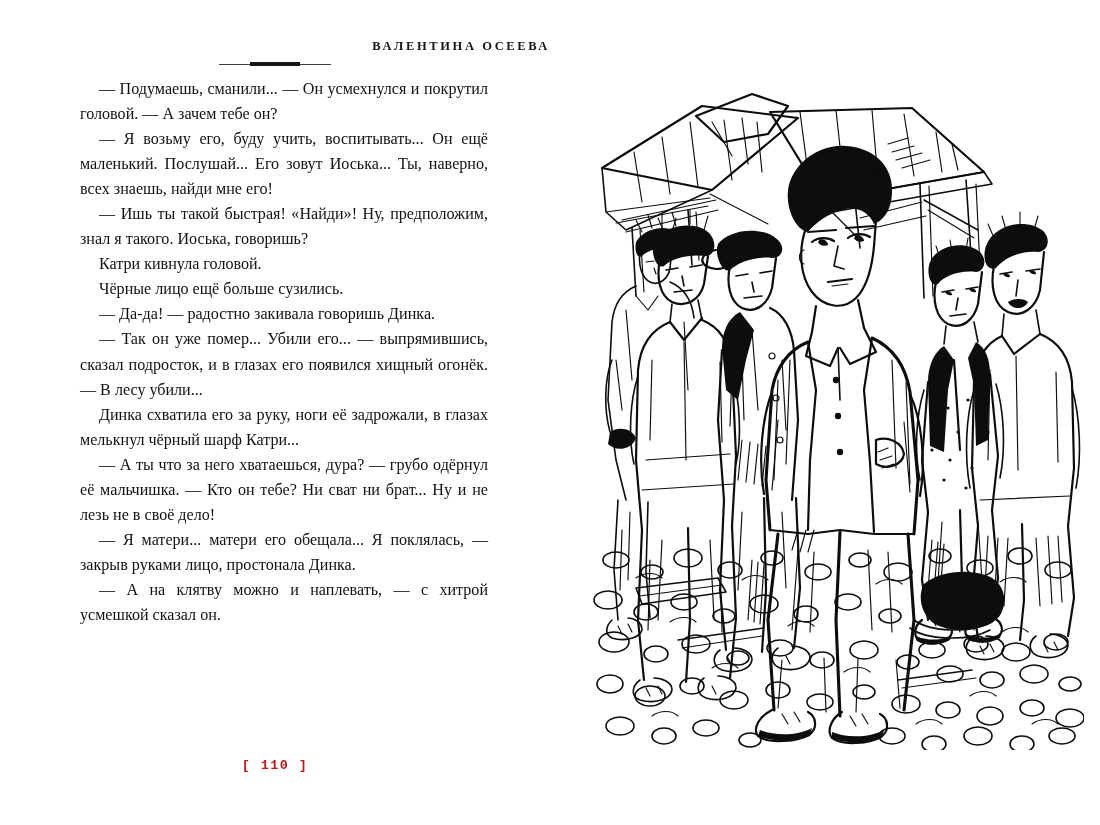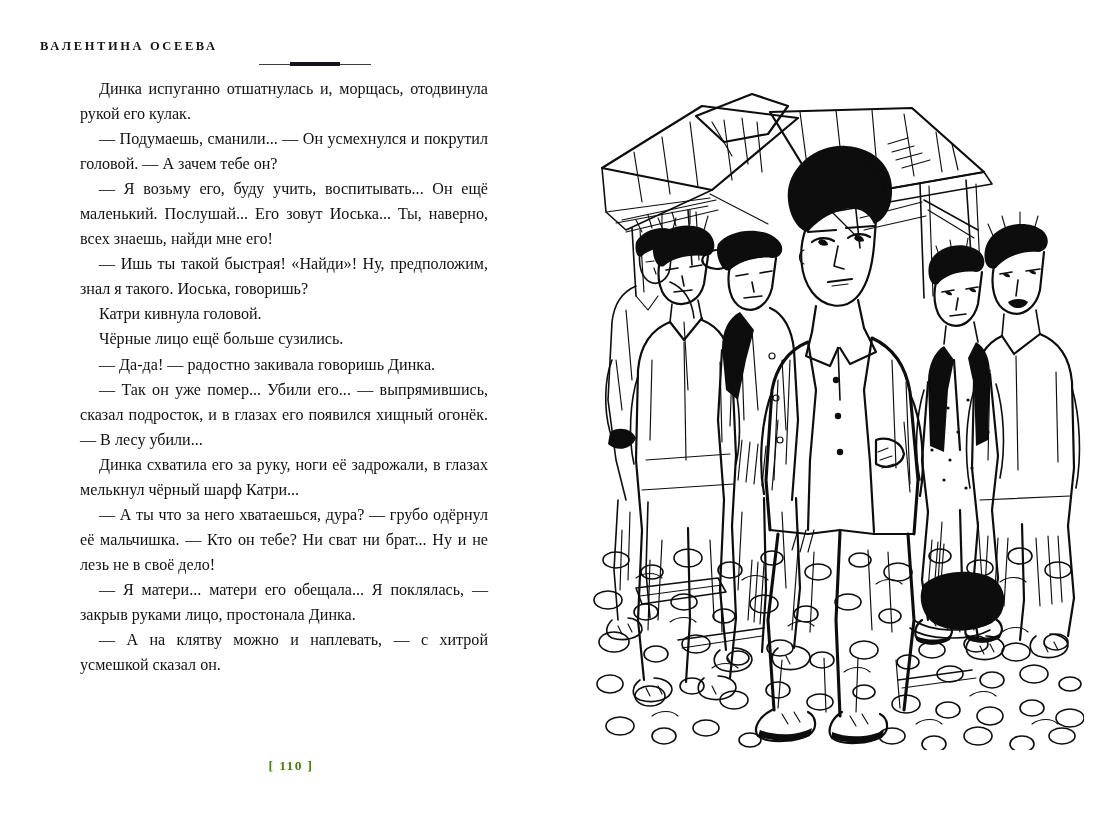--- a/index.html
+++ b/index.html
@@ -24,22 +24,21 @@
     left: 0; top: 0;
     width: 550px;
     height: 825px;
   }
 
   .running-head {
     position: absolute;
     left: 0;
     top: 40px;
     width: 550px;
-    text-align: left;
-    padding-left: 40px;
+    text-align: right;
   }
   .running-head .rh-title {
     font-family: "Liberation Serif", "DejaVu Serif", serif;
     font-size: 12.5px;
     font-weight: 700;
     letter-spacing: 2.6px;
     text-transform: uppercase;
     color: #14161a;
     line-height: 1;
   }
@@ -76,28 +75,29 @@
     -webkit-hyphens: manual;
     hyphens: manual;
   }
   .textblock p {
     margin: 0;
     text-indent: 19px;
   }
 
   .folio {
     position: absolute;
-    left: 16px;
+    left: 0;
     top: 758px;
     width: 550px;
     text-align: center;
     font-size: 13.5px;
     font-weight: 700;
     letter-spacing: 1.4px;
-    color: #4d7c0f;
+    color: #b91c1c;
+    font-family: Liberation Mono, monospace;
   }
 
   
   .recto {
     position: absolute;
     left: 550px; top: 0;
     width: 550px;
     height: 825px;
   }
   .illus {
@@ -126,21 +126,20 @@
 
     <div class="running-head">
       <div class="rh-title">ВАЛЕНТИНА ОСЕЕВА</div>
       <div class="rh-rule">
         <div class="thin"></div>
         <div class="thick"></div>
       </div>
     </div>
 
     <div class="textblock">
-      <p>Динка испуганно отшатнулась и, морщась, отодвинула рукой его кулак.</p>
       <p>— Подумаешь, сманили... — Он усмехнулся и покрутил головой. — А зачем тебе он?</p>
       <p>— Я возьму его, буду учить, воспитывать... Он ещё маленький. Послушай... Его зовут Иоська... Ты, наверно, всех знаешь, найди мне его!</p>
       <p>— Ишь ты такой быстрая! «Найди»! Ну, предположим, знал я такого. Иоська, говоришь?</p>
       <p>Катри кивнула головой.</p>
       <p>Чёрные лицо ещё больше сузились.</p>
       <p>— Да-да! — радостно закивала говоришь Динка.</p>
       <p>— Так он уже помер... Убили его... — выпрямившись, сказал подросток, и в глазах его появился хищный огонёк. — В лесу убили...</p>
       <p>Динка схватила его за руку, ноги её задрожали, в глазах мелькнул чёрный шарф Катри...</p>
       <p>— А ты что за него хватаешься, дура? — грубо одёрнул её мальчишка. — Кто он тебе? Ни сват ни брат... Ну и не лезь не в своё дело!</p>
       <p>— Я матери... матери его обещала... Я поклялась, — закрыв руками лицо, простонала Динка.</p>

